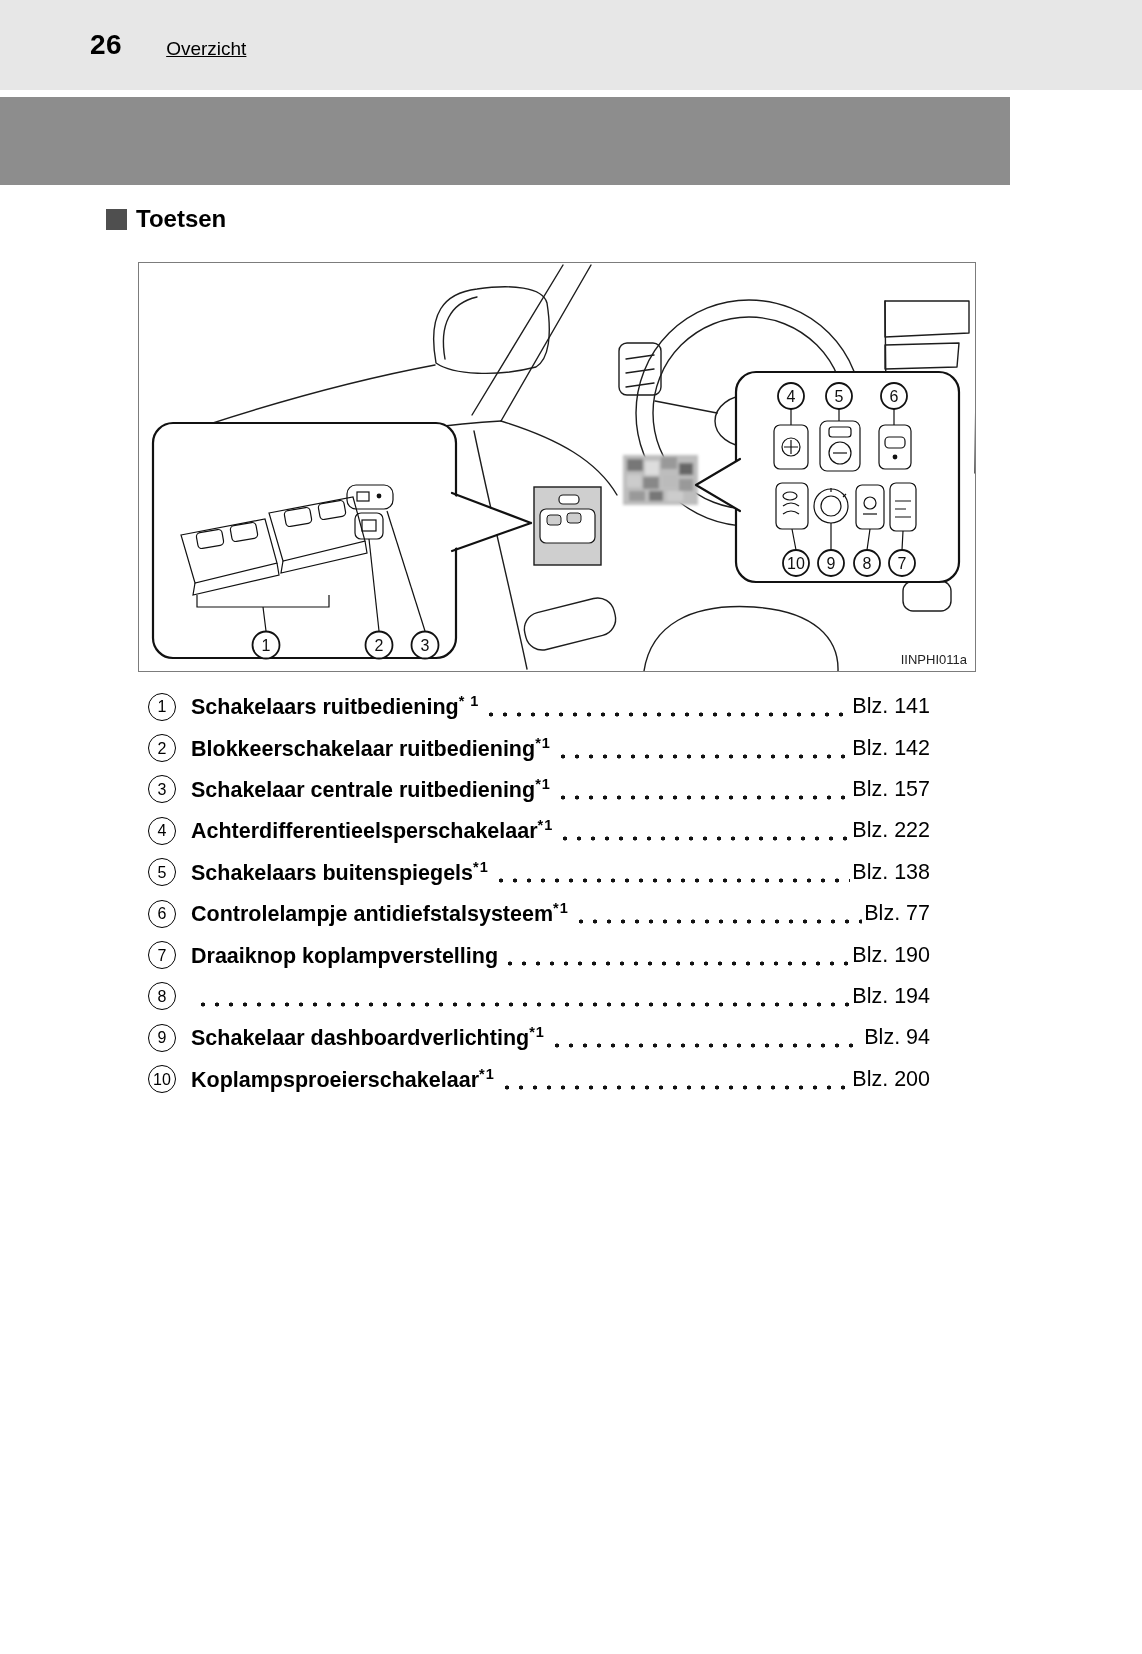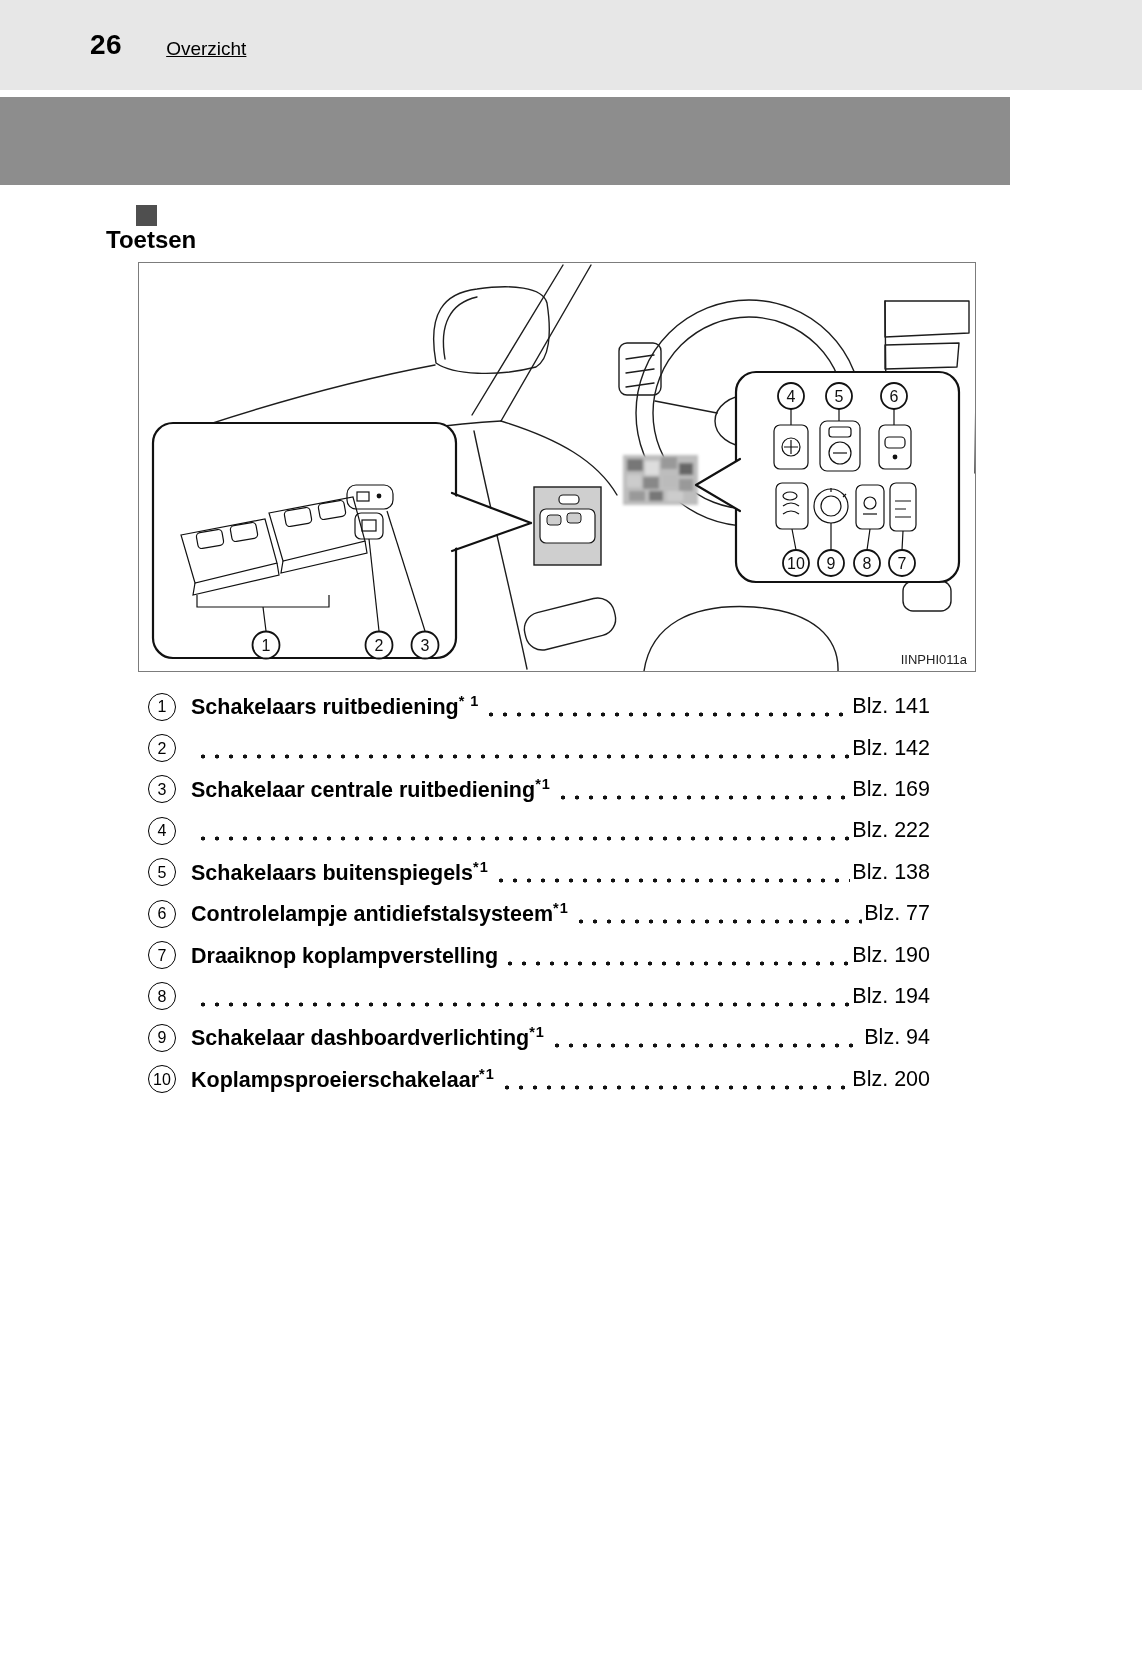--- a/index.html
+++ b/index.html
@@ -5,21 +5,21 @@
   html,body{margin:0;padding:0;background:#ffffff;}
   body{font-family:"Liberation Sans",sans-serif;color:#000;}
   .page{position:relative;width:1142px;height:1654px;background:#fff;overflow:hidden;}
 
   .band-light{position:absolute;left:0;top:0;width:1142px;height:90px;background:#e7e7e7;display:flex;align-items:center;padding-left:16px;}
   .page-num{font-size:28px;font-weight:bold;margin-left:74px;letter-spacing:.5px;}
   .chapter{font-size:19px;margin-left:44px;margin-top:8px;text-decoration:underline;}
 
   .band-dark{position:absolute;left:0;top:97px;width:1010px;height:88px;background:#8d8d8d;}
 
-  .heading{position:absolute;left:106px;top:205px;display:flex;align-items:center;flex-direction:column;}
+  .heading{position:absolute;left:106px;top:205px;display:flex;align-items:center;}
   .bullet{width:21px;height:21px;background:#4f4f4f;margin-right:9px;}
   .heading-text{font-size:24px;font-weight:bold;}
 
   .figure{position:absolute;left:138px;top:262px;width:836px;height:408px;border:1px solid #7c7c7c;background:#fff;}
   .figure svg{display:block;}
   svg text{font-family:"Liberation Sans",sans-serif;fill:#111;}
   .sketch{stroke:#1d1d1d;stroke-width:1.4;fill:none;stroke-linecap:round;stroke-linejoin:round;}
   .boxline{stroke:#111;stroke-width:2.2;fill:#fff;stroke-linejoin:round;}
   .thin{stroke:#111;stroke-width:1.2;fill:none;}
   .callout{stroke:#111;stroke-width:1.8;fill:#fff;}
@@ -231,33 +231,35 @@
 
     <div class="row">
       <span class="lnum">1</span>
       <span class="label"><span>Schakelaars ruitbediening</span><sup>* 1</sup></span>
       <span class="leader"></span>
       <span class="ref">Blz. 141</span>
     </div>
 
     <div class="row">
       <span class="lnum">2</span>
+      <span class="label"><span>Blokkeerschakelaar ruitbediening</span><sup>*1</sup></span>
       <span class="leader"></span>
       <span class="ref">Blz. 142</span>
     </div>
 
     <div class="row">
       <span class="lnum">3</span>
       <span class="label"><span>Schakelaar centrale ruitbediening</span><sup>*1</sup></span>
       <span class="leader"></span>
-      <span class="ref">Blz. 169</span>
+      <span class="ref">Blz. 157</span>
     </div>
 
     <div class="row">
       <span class="lnum">4</span>
+      <span class="label"><span>Achterdifferentieelsperschakelaar</span><sup>*1</sup></span>
       <span class="leader"></span>
       <span class="ref">Blz. 222</span>
     </div>
 
     <div class="row">
       <span class="lnum">5</span>
       <span class="label"><span>Schakelaars buitenspiegels</span><sup>*1</sup></span>
       <span class="leader"></span>
       <span class="ref">Blz. 138</span>
     </div>

